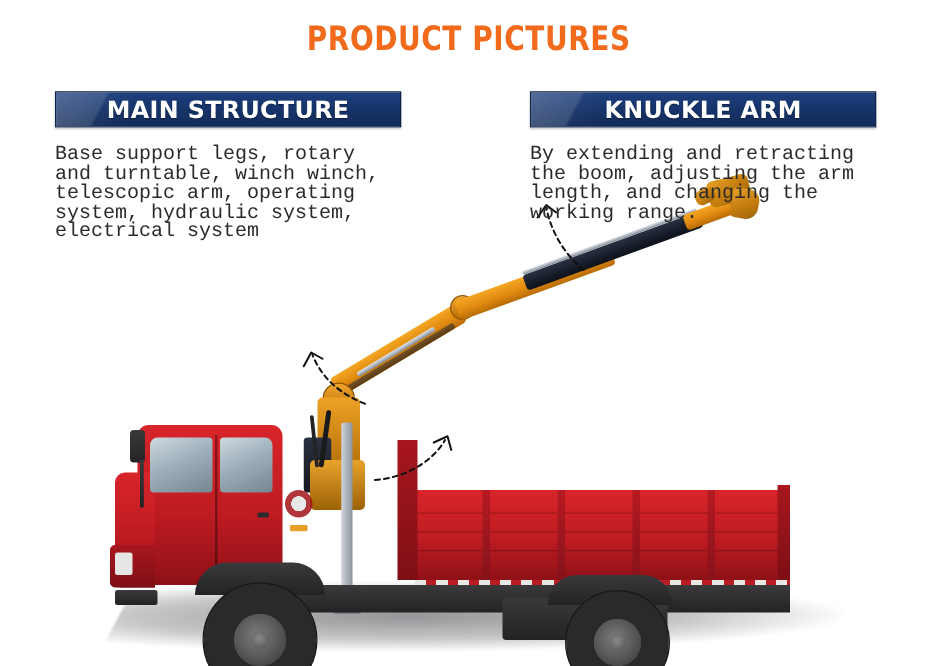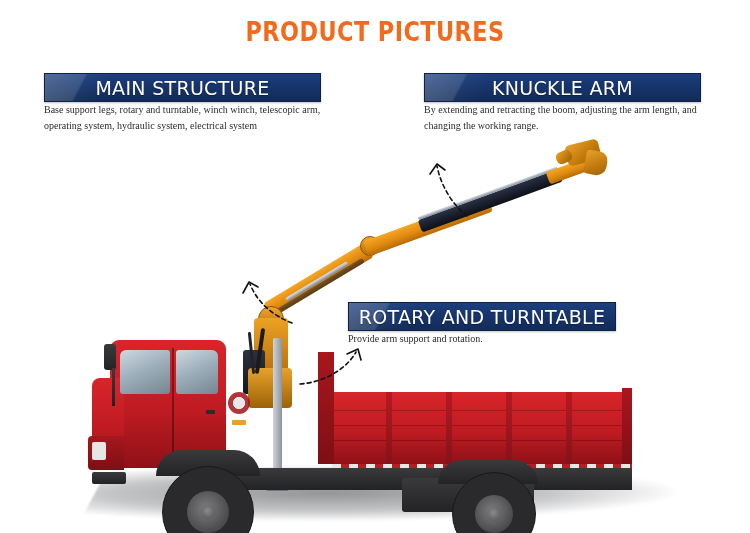--- a/index.html
+++ b/index.html
@@ -47,32 +47,32 @@
     left:-18px; top:-26px;
     width:78px; height:92px;
     background:linear-gradient(90deg, rgba(255,255,255,0.10), rgba(255,255,255,0.0));
     transform:skewX(-22deg);
     pointer-events:none;
   }
   .banner-text {
     position:relative;
     color:#ffffff;
     font-size:19px;
-    font-weight:normal;
+    font-weight:bold;
     letter-spacing:0.3px;
     white-space:nowrap;
     font-family:"DejaVu Sans", sans-serif;
     text-shadow:0 1px 1px rgba(0,0,0,0.35);
   }
   .desc {
-    margin-top:0;
-    font-size:10px;
+    margin-top:14px;
+    font-size:16px;
     line-height:15.5px;
     color:#2b2b2b;
-    font-family:Liberation Serif, serif;
+    font-family:Liberation Mono, monospace;
   }
 
   #cal-main      { left:44px;  top:73px;  width:277px; }
   #cal-knuckle   { left:424px; top:73px;  width:277px; }
   #cal-hydraulic { left:44px;  top:211px; width:272px; }
   #cal-rotary    { left:348px; top:302px; width:268px; }
 
   
   #photo { position:absolute; left:0; top:120px; width:750px; height:413px; }
 
@@ -256,20 +256,14 @@
   </div>
 
   <div class="callout" id="cal-knuckle">
     <div class="banner">
       <span class="banner-text">KNUCKLE ARM</span>
     </div>
     <div class="desc">By extending and retracting the boom, adjusting the arm length, and changing the working range.</div>
   </div>
 
 
-  <div class="callout" id="cal-rotary">
-    <div class="banner">
-      <span class="banner-text">ROTARY AND TURNTABLE</span>
-    </div>
-    <div class="desc">Provide arm support and rotation.</div>
-  </div>
 
 </div>
 
 </body></html>

